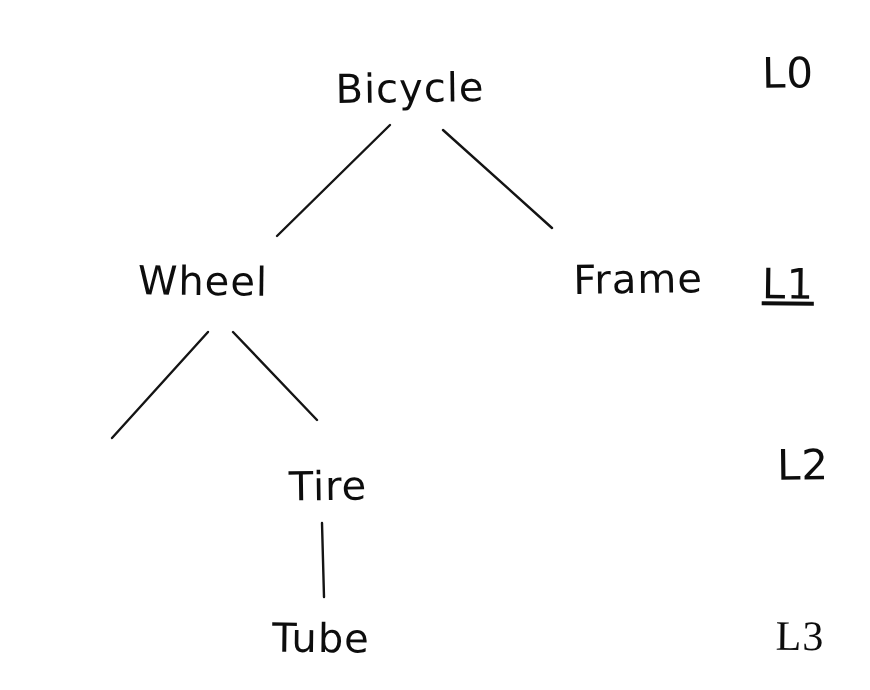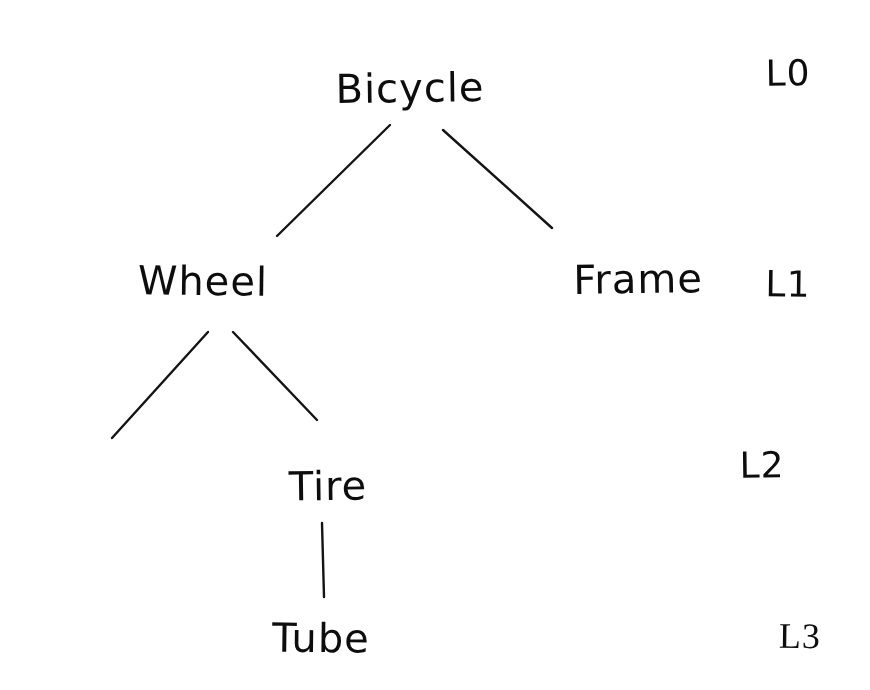--- a/index.html
+++ b/index.html
@@ -33,37 +33,37 @@
     transform: translate(-50%, -50%);
     white-space: nowrap;
     color: #0d0d0d;
     user-select: none;
   }
   .node-label {
     font-size: 40px;
     letter-spacing: 1px;
   }
   .level-label {
-    font-size: 36px;
+    font-size: 42px;
     letter-spacing: 1px;
   }
   
   .tilt-a { transform: translate(-50%, -50%) rotate(-0.8deg); }
   .tilt-b { transform: translate(-50%, -50%) rotate(0.7deg); }
 
   
   .pos-bicycle { left: 410px; top: 88px; }
   .pos-wheel   { left: 203px; top: 281px; }
   .pos-frame   { left: 638px; top: 279px; }
   .pos-rim     { left: 124px; top: 487px; }
   .pos-tire    { left: 328px; top: 486px; }
   .pos-tube    { left: 321px; top: 638px; }
   .pos-l0      { left: 788px; top: 73px; }
-  .pos-l1      { left: 788px; top: 284px; }
-  .pos-l2      { left: 762px; top: 465px; }
+  .pos-l1      { left: 788px; top: 284px; text-decoration: underline; }
+  .pos-l2      { left: 803px; top: 465px; }
   .pos-l3      { left: 800px; top: 636px; font-family: Liberation Serif, serif; }
 </style>
 </head>
 <body>
 
 <div class="canvas">
 
   <svg class="edges-svg" viewBox="0 0 870 690" xmlns="http://www.w3.org/2000/svg" aria-hidden="true">
     <line x1="390" y1="125" x2="277" y2="236"></line>
     <line x1="443" y1="130" x2="552" y2="228"></line>

